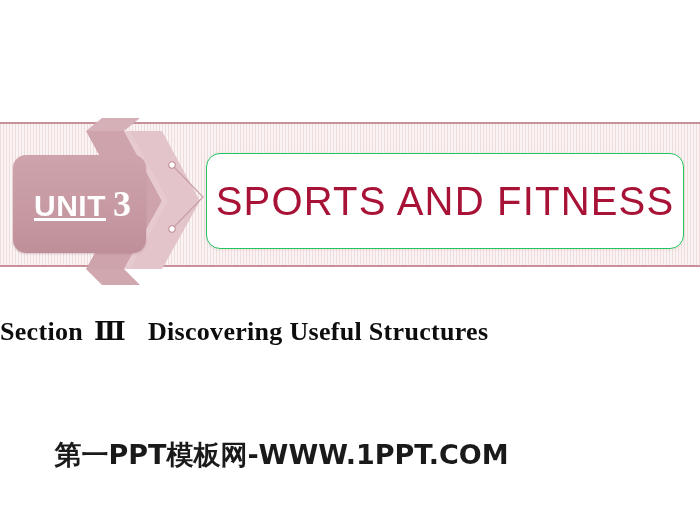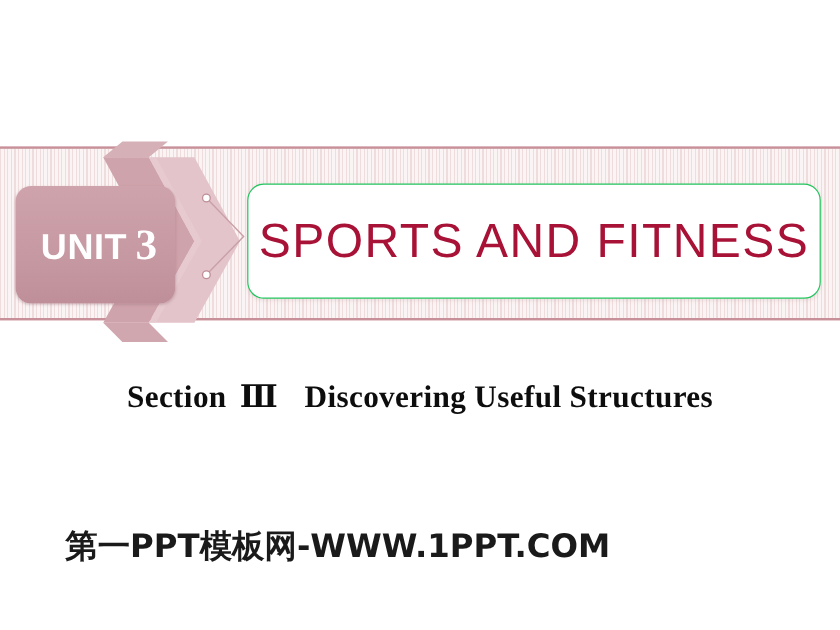--- a/index.html
+++ b/index.html
@@ -82,20 +82,21 @@
     align-items: baseline;
     color: #ffffff;
     white-space: nowrap;
   }
   #unit-word {
     font-family: "Liberation Sans", sans-serif;
     font-weight: bold;
     font-size: 30px;
     letter-spacing: 0.5px;
     line-height: 1;
+    text-decoration: underline;
   }
   #unit-number {
     font-family: "Liberation Serif", serif;
     font-weight: bold;
     font-size: 36px;
     line-height: 1;
     margin-left: 7px;
   }
 
   
@@ -123,21 +124,21 @@
     white-space: nowrap;
     line-height: 1;
   }
 
   
   #subtitle {
     position: absolute;
     left: 0;
     top: 316px;
     width: 700px;
-    text-align: center;
+    text-align: left;
     font-family: "Liberation Serif", serif;
     font-weight: bold;
     font-size: 26px;
     color: #0d0d0d;
     letter-spacing: 0.3px;
     white-space: nowrap;
   }
   #subtitle .sec-num { font-family: "DejaVu Serif", serif; }
   #subtitle .gap { display: inline-block; width: 11px; }
 

